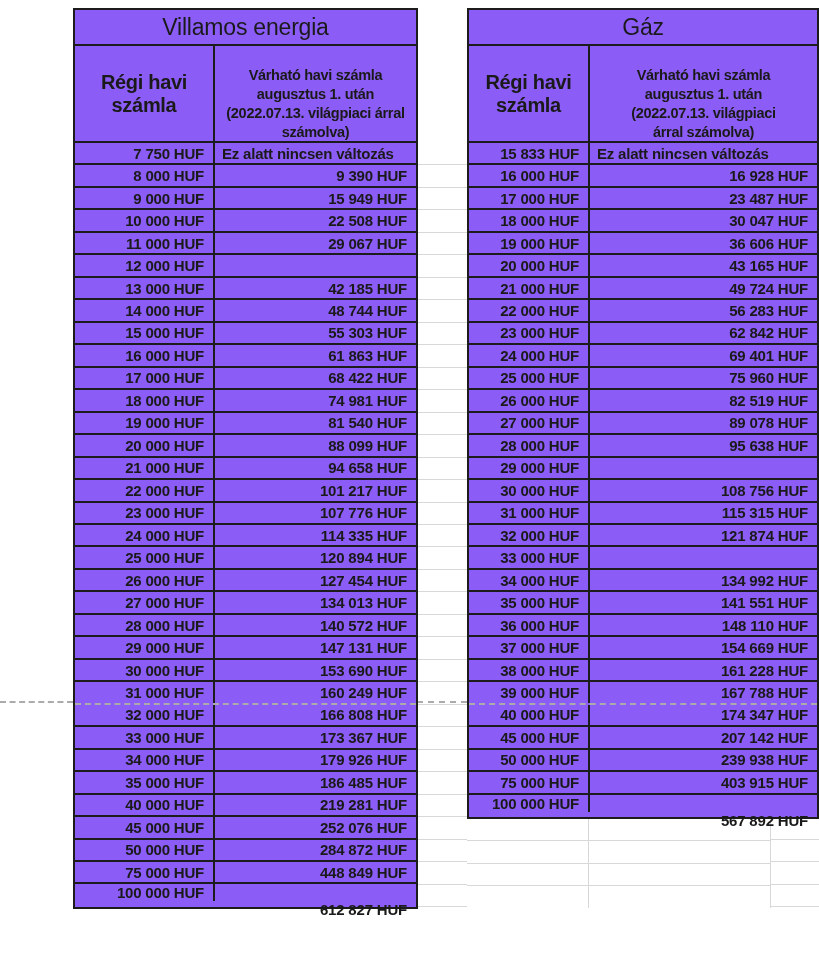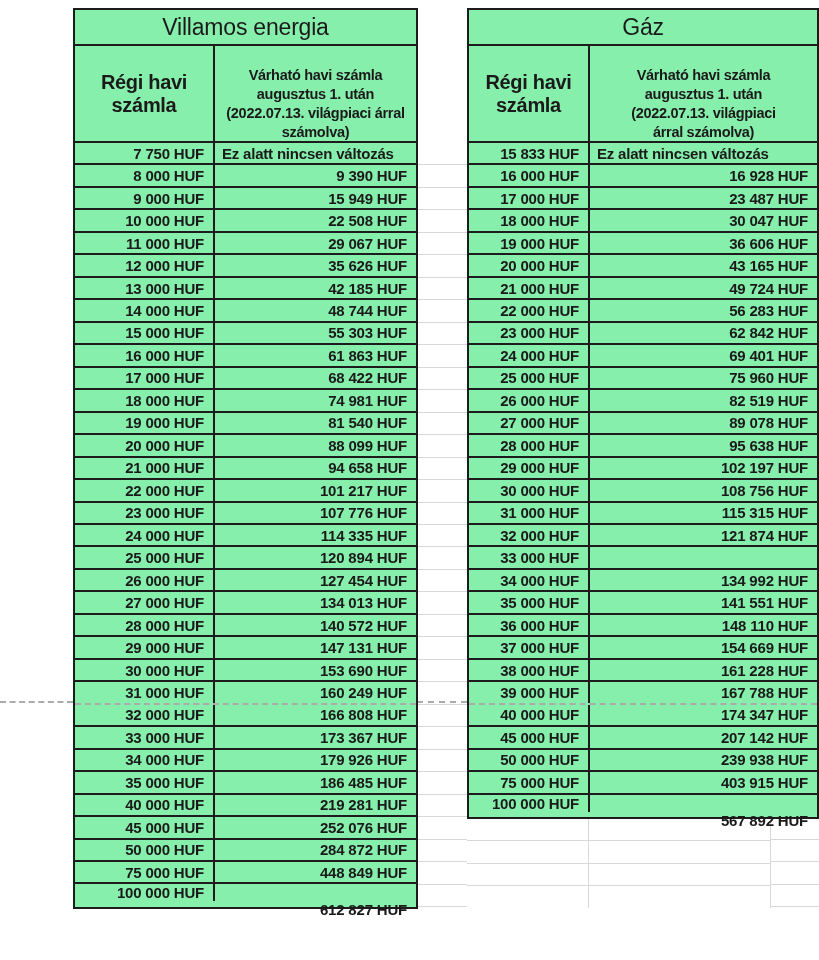--- a/index.html
+++ b/index.html
@@ -26,21 +26,21 @@
   .grid-v{position:absolute;width:1px;background:var(--gridline);pointer-events:none;}
   .gv1{left:588px;top:819px;height:89px;}
   .gv2{left:770px;top:819px;height:89px;}
   
   .pb-seg{position:absolute;top:701px;height:0;border-top:2px dashed var(--page-break);pointer-events:none;}
   .pb-left{left:0;width:73px;}
   .pb-gap{left:417px;width:50px;}
   .pb-right{left:770px;width:49px;}
   
   .sheet-table{
-    position:absolute;top:8px;background:#86efac;border:2px solid var(--table-border);
+    position:absolute;top:8px;background:#8b5cf6;border:2px solid var(--table-border);
     box-sizing:border-box;
   }
   .t-left{left:73px;width:345px;}
   .t-right{left:467px;width:352px;}
   .title-row{
     height:36px;border-bottom:2px solid var(--table-border);box-sizing:border-box;
     display:flex;align-items:center;justify-content:center;
     font-size:23px;font-weight:400;letter-spacing:-0.2px;
   }
   .header-row{height:97px;border-bottom:2px solid var(--table-border);box-sizing:border-box;display:flex;}
@@ -109,21 +109,20 @@
       <div class="row">
         <div class="c1">10 000 HUF</div>
         <div class="c2">22 508 HUF</div>
       </div>
       <div class="row">
         <div class="c1">11 000 HUF</div>
         <div class="c2">29 067 HUF</div>
       </div>
       <div class="row">
         <div class="c1">12 000 HUF</div>
-        <div class="c2">35 626 HUF</div>
       </div>
       <div class="row">
         <div class="c1">13 000 HUF</div>
         <div class="c2">42 185 HUF</div>
       </div>
       <div class="row">
         <div class="c1">14 000 HUF</div>
         <div class="c2">48 744 HUF</div>
       </div>
       <div class="row">
@@ -294,21 +293,20 @@
       <div class="row">
         <div class="c1">27 000 HUF</div>
         <div class="c2">89 078 HUF</div>
       </div>
       <div class="row">
         <div class="c1">28 000 HUF</div>
         <div class="c2">95 638 HUF</div>
       </div>
       <div class="row">
         <div class="c1">29 000 HUF</div>
-        <div class="c2">102 197 HUF</div>
       </div>
       <div class="row">
         <div class="c1">30 000 HUF</div>
         <div class="c2">108 756 HUF</div>
       </div>
       <div class="row">
         <div class="c1">31 000 HUF</div>
         <div class="c2">115 315 HUF</div>
       </div>
       <div class="row">

